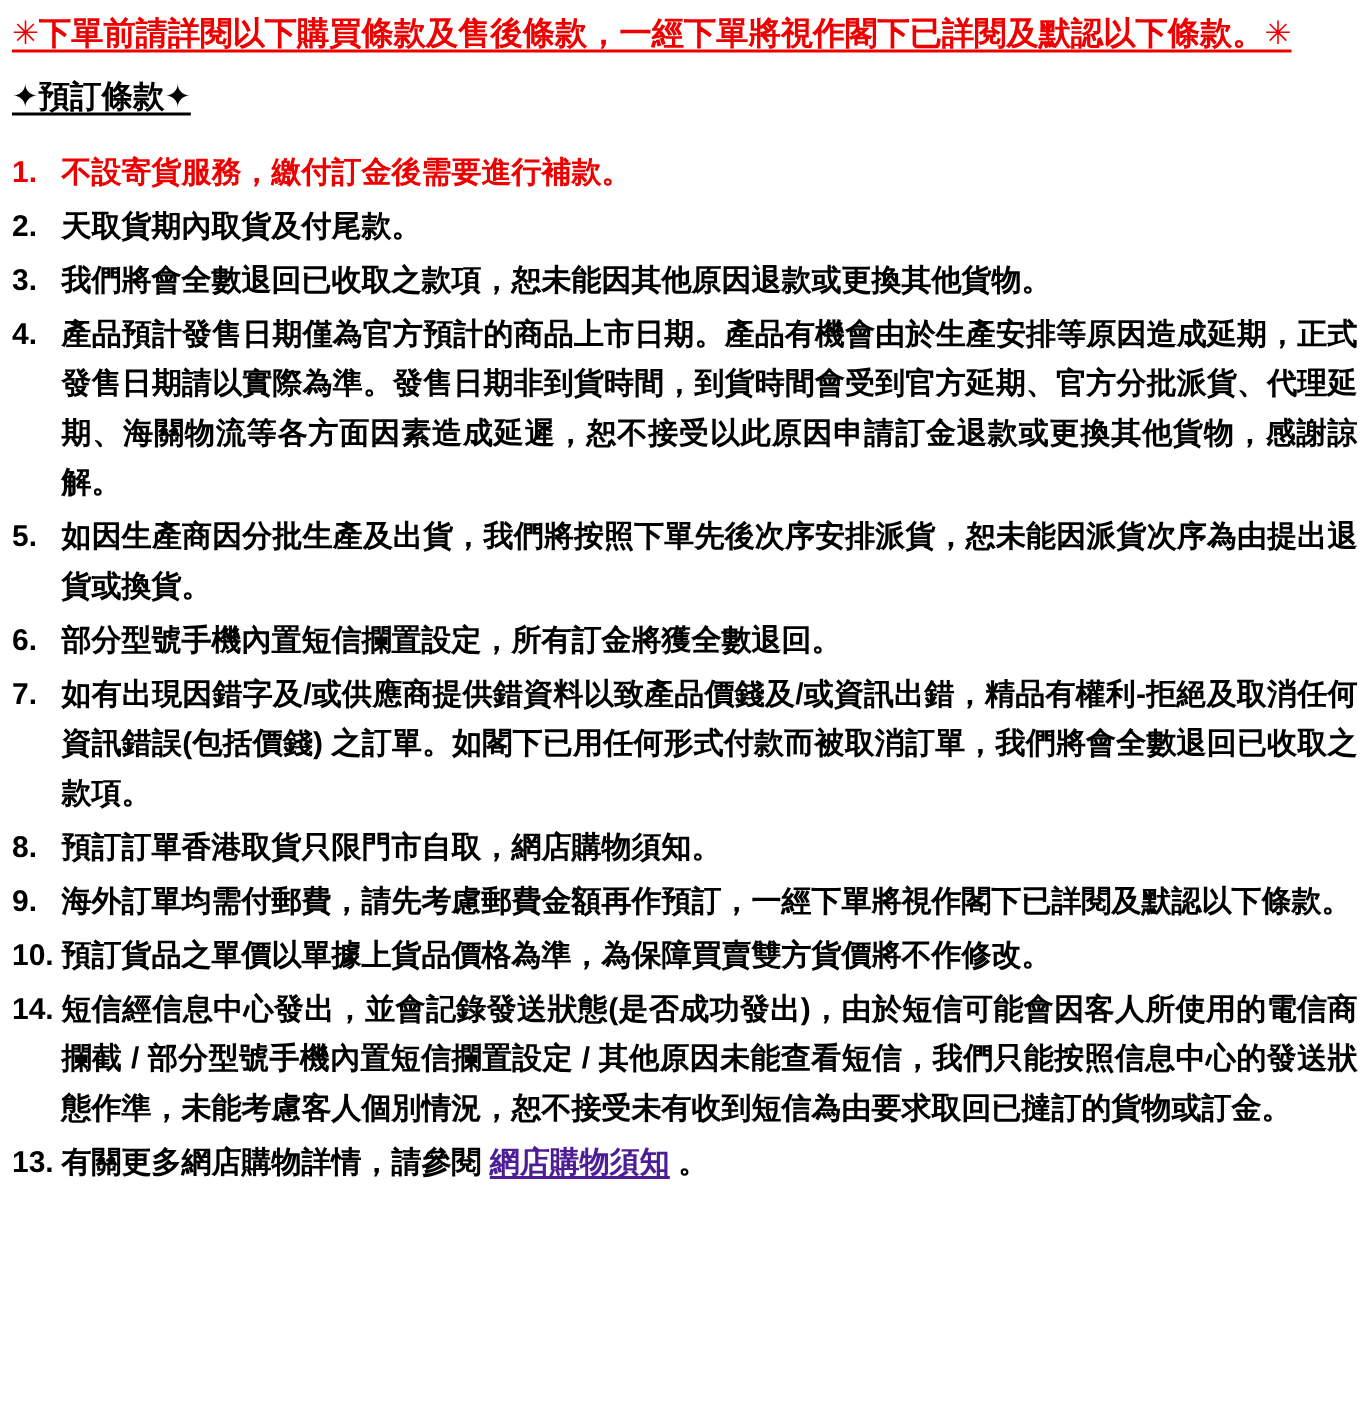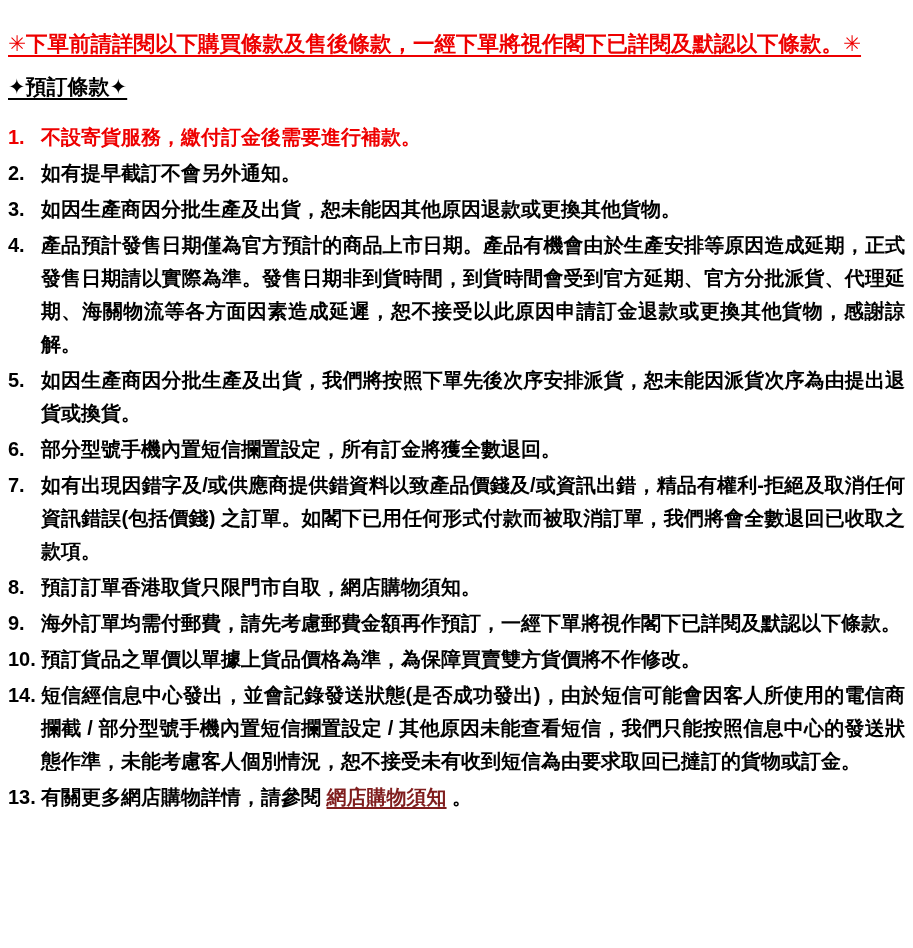--- a/index.html
+++ b/index.html
@@ -11,21 +11,21 @@
     width: 913px;
     height: 948px;
     overflow: hidden;
     font-family: "Liberation Sans", "DejaVu Sans", sans-serif;
     font-weight: 700;
     color: #000000;
   }
   .page {
     box-sizing: border-box;
     width: 913px;
-    padding: 30px 8px 0 8px;
+    padding: 8px 8px 0 8px;
   }
   .notice {
     color: #ee0000;
     font-size: 21.5px;
     line-height: 28px;
     text-decoration: underline;
     text-underline-offset: 4px;
     margin: 0 0 15px 0;
     white-space: nowrap;
   }
@@ -62,21 +62,21 @@
   .term-item.red,
   .seg.red {
     color: #ee0000;
   }
   .seg.red-underline {
     color: #ee0000;
     text-decoration: underline;
     text-underline-offset: 3px;
   }
   a.seg.link {
-    color: #7f1d1d;
+    color: #4c1d95;
     text-decoration: underline;
     text-underline-offset: 3px;
     cursor: pointer;
     font-family: Liberation Serif, serif;
   }
 </style>
 </head>
 <body>
 
 <div class="page">
@@ -87,25 +87,25 @@
     <span class="section-title">✦預訂條款✦</span>
   </div>
 
   <div class="terms-list" id="terms-list">
       <div class="term-item red">
         <span class="term-number">1.</span>
         <div class="term-text"><span class="seg red">不設寄貨服務，繳付訂金後需要進行補款。</span></div>
       </div>
       <div class="term-item">
         <span class="term-number">2.</span>
-        <div class="term-text"><span class="seg">如有提早截訂不會另外通知。</span></div>
+        <div class="term-text"><span class="seg">天取貨期內取貨及付尾款。</span></div>
       </div>
       <div class="term-item">
         <span class="term-number">3.</span>
-        <div class="term-text"><span class="seg">如因生產商因分批生產及出貨，恕未能因其他原因退款或更換其他貨物。</span></div>
+        <div class="term-text"><span class="seg">我們將會全數退回已收取之款項，恕未能因其他原因退款或更換其他貨物。</span></div>
       </div>
       <div class="term-item">
         <span class="term-number">4.</span>
         <div class="term-text"><span class="seg">產品預計發售日期僅為官方預計的商品上市日期。產品有機會由於生產安排等原因造成延期，正式發售日期請以實際為準。發售日期非到貨時間，到貨時間會受到官方延期、官方分批派貨、代理延期、海關物流等各方面因素造成延遲，恕不接受以此原因申請訂金退款或更換其他貨物，感謝諒解。</span></div>
       </div>
       <div class="term-item">
         <span class="term-number">5.</span>
         <div class="term-text"><span class="seg">如因生產商因分批生產及出貨，我們將按照下單先後次序安排派貨，恕未能因派貨次序為由提出退貨或換貨。</span></div>
       </div>
       <div class="term-item">

